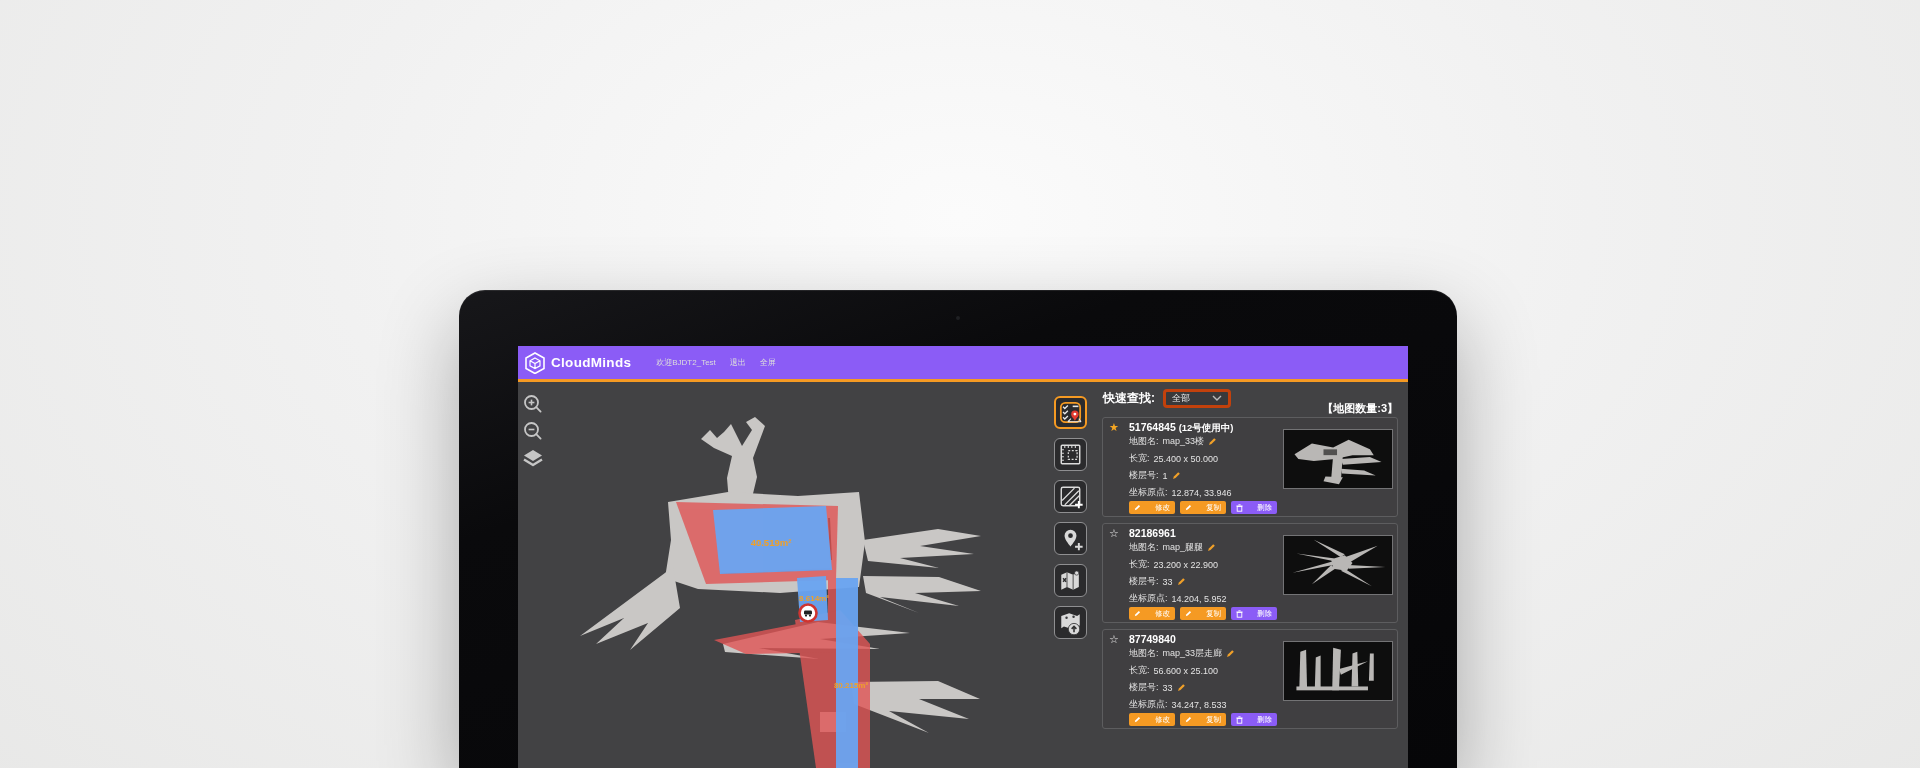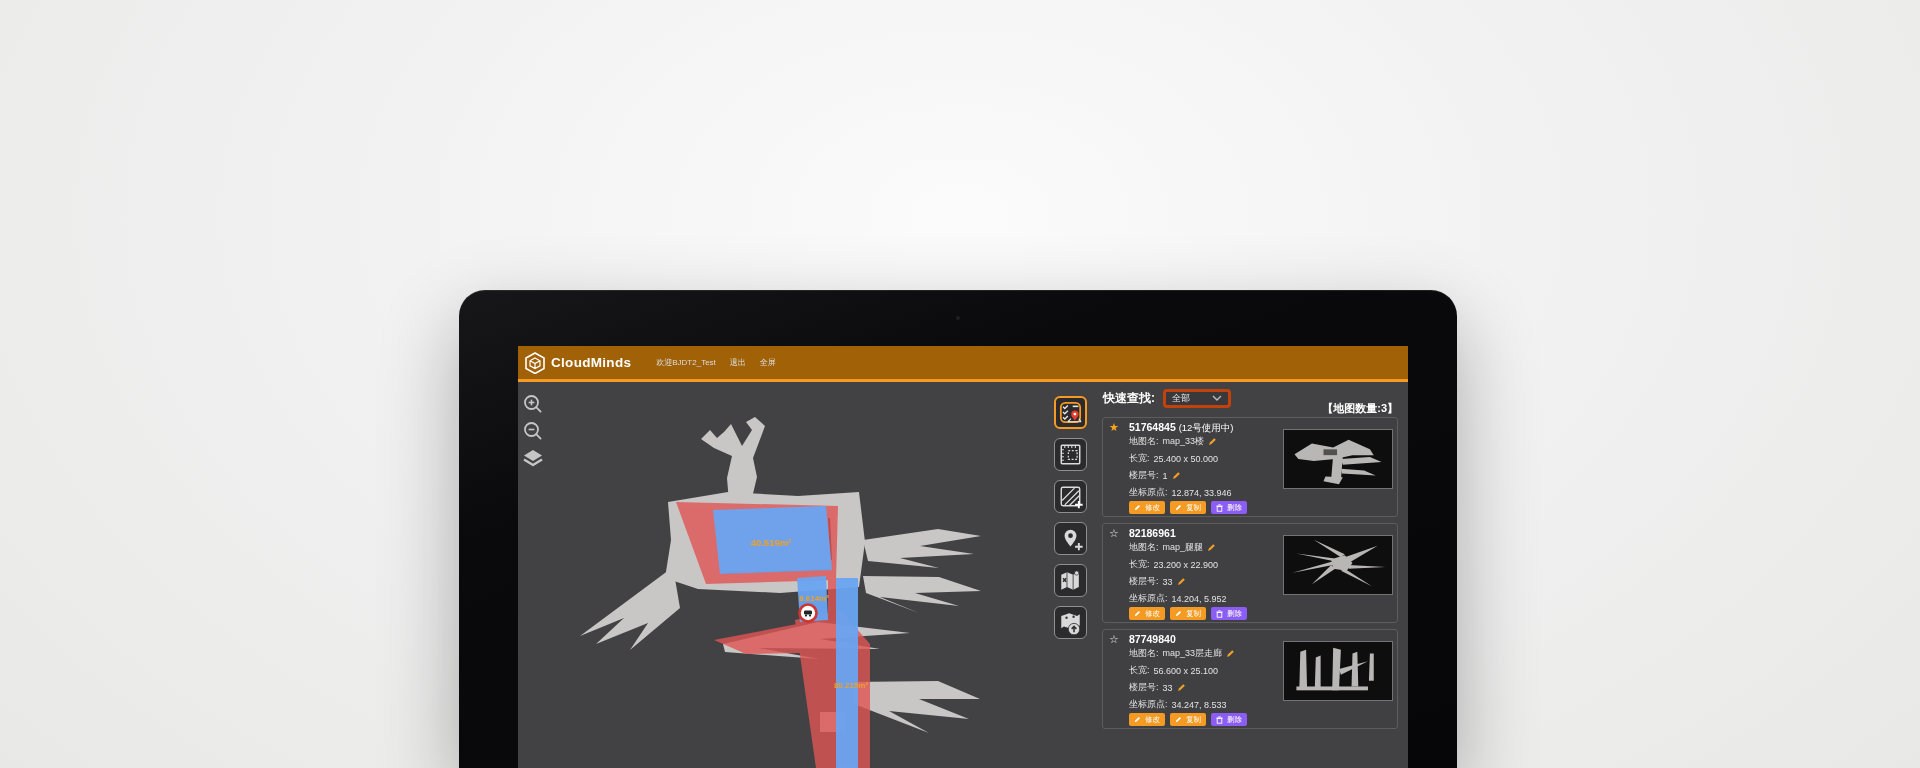--- a/index.html
+++ b/index.html
@@ -15,21 +15,21 @@
     border-radius:26px 26px 0 0;
     box-shadow:0 30px 80px rgba(0,0,0,.30), inset 0 1px 1px rgba(255,255,255,.10); }
   .camera { position:absolute; left:50%; top:26px; width:4px; height:4px; margin-left:-2px;
     border-radius:50%; background:#1f2023; }
 
   
   .screen { position:absolute; left:59px; top:56px; width:890px; height:422px;
     background:#424244; overflow:hidden; font-size:10px; color:#e6e6e6; }
 
   
-  .appbar { position:absolute; top:0; left:0; right:0; height:33px; background:#a16207;
+  .appbar { position:absolute; top:0; left:0; right:0; height:33px; background:#8b5cf6;
     display:flex; align-items:center; z-index:5; }
   .logo { margin-left:7px; display:flex; }
   .brand { margin-left:6px; font-size:13.5px; font-weight:bold; color:#fff; letter-spacing:.3px; }
   .welcome { margin-left:25px; font-size:8px; color:#dcdcdc; }
   .hlink { margin-left:14px; font-size:8px; color:#dcdcdc; cursor:pointer; }
   .tabs { margin-left:auto; display:flex; height:33px; }
   .tab { padding:0 12px; line-height:33px; font-size:11px; color:#fff; white-space:nowrap; cursor:pointer; }
   .tab.active { background:#f59a23; color:#1f1f1f; }
   .accent-line { position:absolute; top:33px; left:0; right:0; height:3px; background:#f59a23; z-index:5; }
 
@@ -61,29 +61,29 @@
   .map-count { margin-left:auto; font-size:11px; font-weight:bold; color:#fff;margin-top:21px; }
 
   .cards { position:absolute; left:6px; top:35px; width:296px; }
   .card { position:relative; height:100px; margin-bottom:6px; background:#403f41;
     border:1px solid #5d5d5f; border-radius:3px; }
   .star { position:absolute; left:6px; top:3px; font-size:11px; cursor:pointer; }
   .star.filled { color:#f5a623; }
   .star.hollow { color:#e0e0e0; }
   .card-title { position:absolute; left:26px; top:3px; font-size:10.5px; color:#fff;
     font-weight:bold; white-space:nowrap; }
-  .card-note { font-weight:normal; font-size:9.5px; }
+  .card-note { font-weight:bold; font-size:9.5px; }
   .frow { position:absolute; left:26px; font-size:9px; color:#e3e3e3; white-space:nowrap;
     display:flex; align-items:center; }
   .frow .flabel { margin-right:4px; }
   .f0{top:17px} .f1{top:34px} .f2{top:51px} .f3{top:68px}
   .pencil { margin-left:4px; display:inline-flex; }
   .btns { position:absolute; left:26px; top:83px; display:flex; gap:5px; }
   .btn { height:13px; padding:0 5px; font-size:7.5px; color:#fff; background:#f59a23;
-    border:none; border-radius:2px; display:flex; align-items:center; gap:4px; cursor:pointer; }
+    border:none; border-radius:2px; display:flex; align-items:center; gap:14px; cursor:pointer; }
   .btn.gray { background:#8b5cf6; }
   .thumb { position:absolute; left:180px; top:11px; width:110px; height:60px;
     background:#0e0e0e; border:1px solid #737375; cursor:pointer; }
 </style>
 </head>
 <body>
 
 <div class="stage">
   <div class="laptop">
     <div class="camera"></div>

